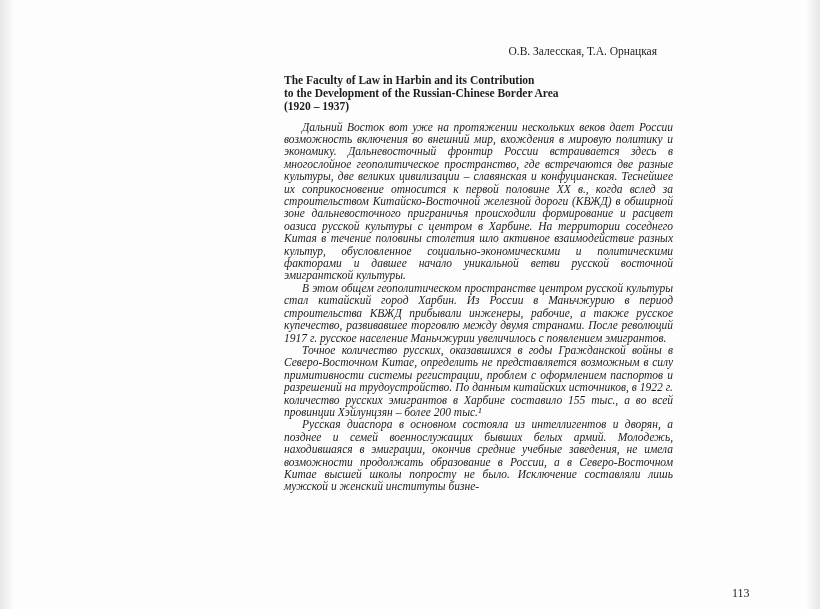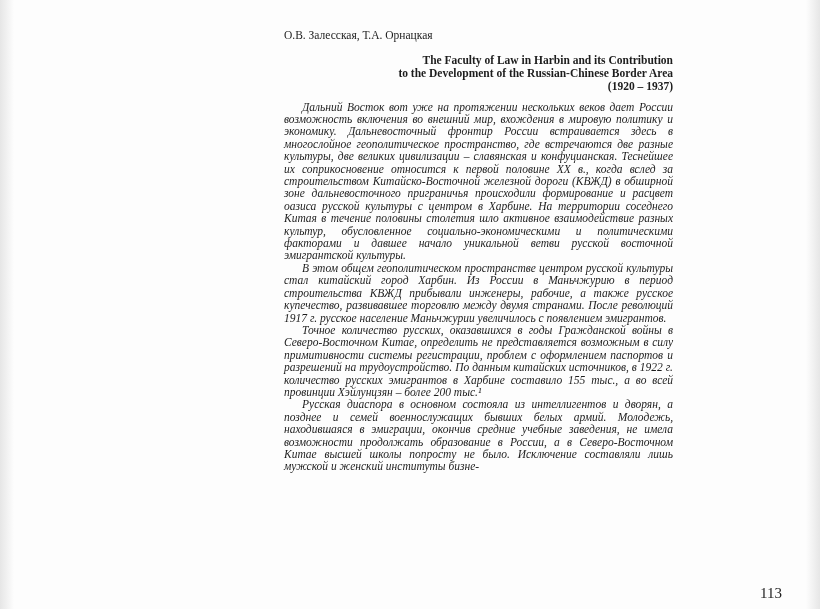--- a/index.html
+++ b/index.html
@@ -19,60 +19,60 @@
     width: 820px;
     height: 609px;
   }
   .text-block {
     position: absolute;
     left: 284px;
     top: 29px;
     width: 389px;
   }
   .authors {
-    text-align: left;
+    text-align: right;
     font-size: 11.5px;
     line-height: 13px;
-    margin: 0;
+    margin: 16px;
   }
   .title-ru {
     margin: 13px 0 0 0;
     text-align: center;
     font-weight: bold;
     font-size: 11.5px;
     line-height: 13.2px;
     white-space: pre-line;
   }
   .authors-en {
     margin-top: 14px;
   }
   .title-en {
     margin: 12px 0 0 0;
-    text-align: right;
+    text-align: left;
     font-weight: bold;
     font-size: 11.5px;
     line-height: 13.2px;
     white-space: pre-line;
   }
   .body-text {
     margin-top: 7px;
   }
   .body-text p {
     margin: 0;
     font-size: 11.5px;
     line-height: 12.4px;
     text-align: justify;
     text-indent: 18px;
     font-style: italic;
   }
   .page-number {
     position: absolute;
-    left: 760px;
+    left: 732px;
     top: 587px;
-    font-size: 15px;
+    font-size: 12px;
     line-height: 12px;
   }
 </style>
 </head>
 <body>
 
 <div class="page">
   <div class="text-block">
     <div class="authors">О.В. Залесская, Т.А. Орнацкая</div>
     <h2 class="title-en">The Faculty of Law in Harbin and its Contribution

